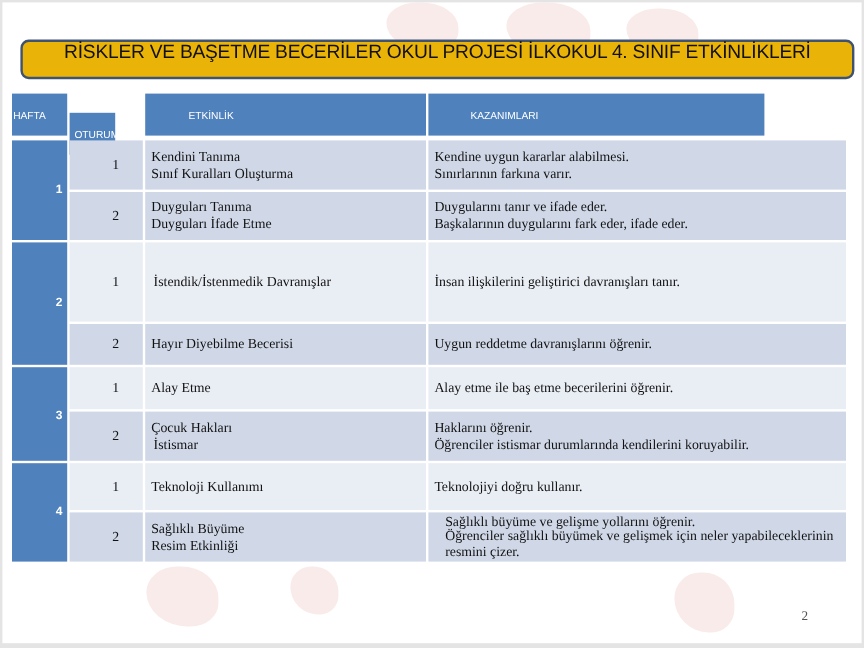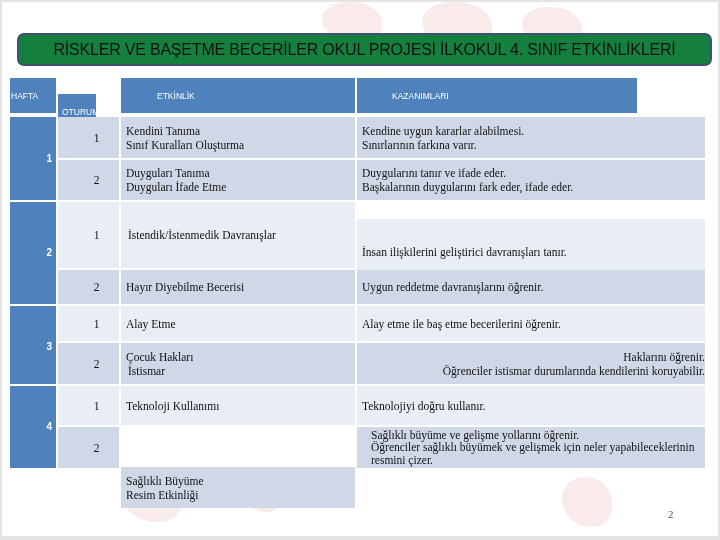--- a/index.html
+++ b/index.html
@@ -1,19 +1,19 @@
 <!DOCTYPE html>
 <html><head>
 <meta charset="utf-8">
 <style>
   html, body { margin:0; padding:0; }
   body { width:720px; height:540px; background:#e4e4e4; position:relative; overflow:hidden; font-family:"Liberation Serif", serif; }
   .slide { position:absolute; left:2px; top:2px; width:716px; height:534px; background:#ffffff; overflow:hidden; }
   .wm { position:absolute; border-radius:45% 55% 40% 60%; background:#c0392b; opacity:0.10; }
-  .title-box { position:absolute; left:15px; top:31px; width:691px; height:29px; border:2px solid #3f5370; border-radius:7px; background:#15803d; display:flex; align-items:center; justify-content:center; }
+  .title-box { position:absolute; left:15px; top:31px; width:691px; height:29px; border:2px solid #3f5370; border-radius:7px; background:#eab308; display:flex; justify-content:center; }
   .title-text { font-family:"Liberation Sans", sans-serif; font-size:16px; color:#111; letter-spacing:-0.2px; }
   .table { position:absolute; left:10px; top:78px; }
   .cell { position:absolute; box-sizing:border-box; font-size:11.5px; color:#111; line-height:14px; }
   .hdr { background:#4f81bd; color:#fff; font-family:"Liberation Sans", sans-serif; font-size:8.5px; display:flex; align-items:center; }
   .week { background:#4f81bd; color:#fff; font-family:"Liberation Sans", sans-serif; font-weight:bold; font-size:10px; display:flex; align-items:center; justify-content:flex-end; padding-right:4px; }
   .dark { background:#d0d8e8; }
   .light { background:#e9edf4; }
   .num { display:flex; align-items:center; justify-content:center; padding-left:16px; }
   .txt { display:flex; flex-direction:column; justify-content:center; padding-left:5px; }
   .page-num { position:absolute; left:668px; top:508px; font-size:11px; color:#555; }
@@ -79,21 +79,21 @@
 
   <div class="cell week" style="left:0;top:124px;width:46px;height:102px;">
       <span>2</span>
     </div>
   <div class="cell light num" style="left:48px;top:124px;width:61px;height:66px;">
       <span>1</span>
     </div>
   <div class="cell light txt" style="left:111px;top:124px;width:234px;height:66px;padding-left:7px;">
       <span>İstendik/İstenmedik Davranışlar</span>
     </div>
-  <div class="cell light txt" style="left:347px;top:141px;width:348px;height:66px;">
+  <div class="cell light txt" style="left:347px;top:124px;width:348px;height:66px;">
       <span>İnsan ilişkilerini geliştirici davranışları tanır.</span>
     </div>
 
   <div class="cell dark num" style="left:48px;top:192px;width:61px;height:34px;">
       <span>2</span>
     </div>
   <div class="cell dark txt" style="left:111px;top:192px;width:234px;height:34px;">
       <span>Hayır Diyebilme Becerisi</span>
     </div>
   <div class="cell dark txt" style="left:347px;top:192px;width:348px;height:34px;">
@@ -113,42 +113,42 @@
       <span>Alay etme ile baş etme becerilerini öğrenir.</span>
     </div>
 
   <div class="cell dark num" style="left:48px;top:265px;width:61px;height:41px;">
       <span>2</span>
     </div>
   <div class="cell dark txt" style="left:111px;top:265px;width:234px;height:41px;">
       <span>Çocuk Hakları</span>
       <span style="padding-left:2px;">İstismar</span>
     </div>
-  <div class="cell dark txt" style="left:347px;top:265px;width:348px;height:41px;align-items:flex-end;">
+  <div class="cell dark txt" style="left:347px;top:265px;width:348px;height:41px;">
       <span>Haklarını öğrenir.</span>
       <span>Öğrenciler istismar durumlarında kendilerini koruyabilir.</span>
     </div>
 
   <div class="cell week" style="left:0;top:308px;width:46px;height:82px;">
       <span>4</span>
     </div>
   <div class="cell light num" style="left:48px;top:308px;width:61px;height:39px;">
       <span>1</span>
     </div>
   <div class="cell light txt" style="left:111px;top:308px;width:234px;height:39px;">
       <span>Teknoloji Kullanımı</span>
     </div>
   <div class="cell light txt" style="left:347px;top:308px;width:348px;height:39px;">
       <span>Teknolojiyi doğru kullanır.</span>
     </div>
 
   <div class="cell dark num" style="left:48px;top:349px;width:61px;height:41px;">
       <span>2</span>
     </div>
-  <div class="cell dark txt" style="left:111px;top:349px;width:234px;height:41px;margin-top:40px;">
+  <div class="cell dark txt" style="left:111px;top:349px;width:234px;height:41px;">
       <span>Sağlıklı Büyüme</span>
       <span>Resim Etkinliği</span>
     </div>
   <div class="cell dark txt" style="left:347px;top:349px;width:348px;height:41px;line-height:12.5px;padding-left:14px;">
       <span>Sağlıklı büyüme ve gelişme yollarını öğrenir.</span>
       <span>Öğrenciler sağlıklı büyümek ve gelişmek için neler yapabileceklerinin resmini çizer.</span>
     </div>
 </div>
 
 <div class="page-num">2</div>

